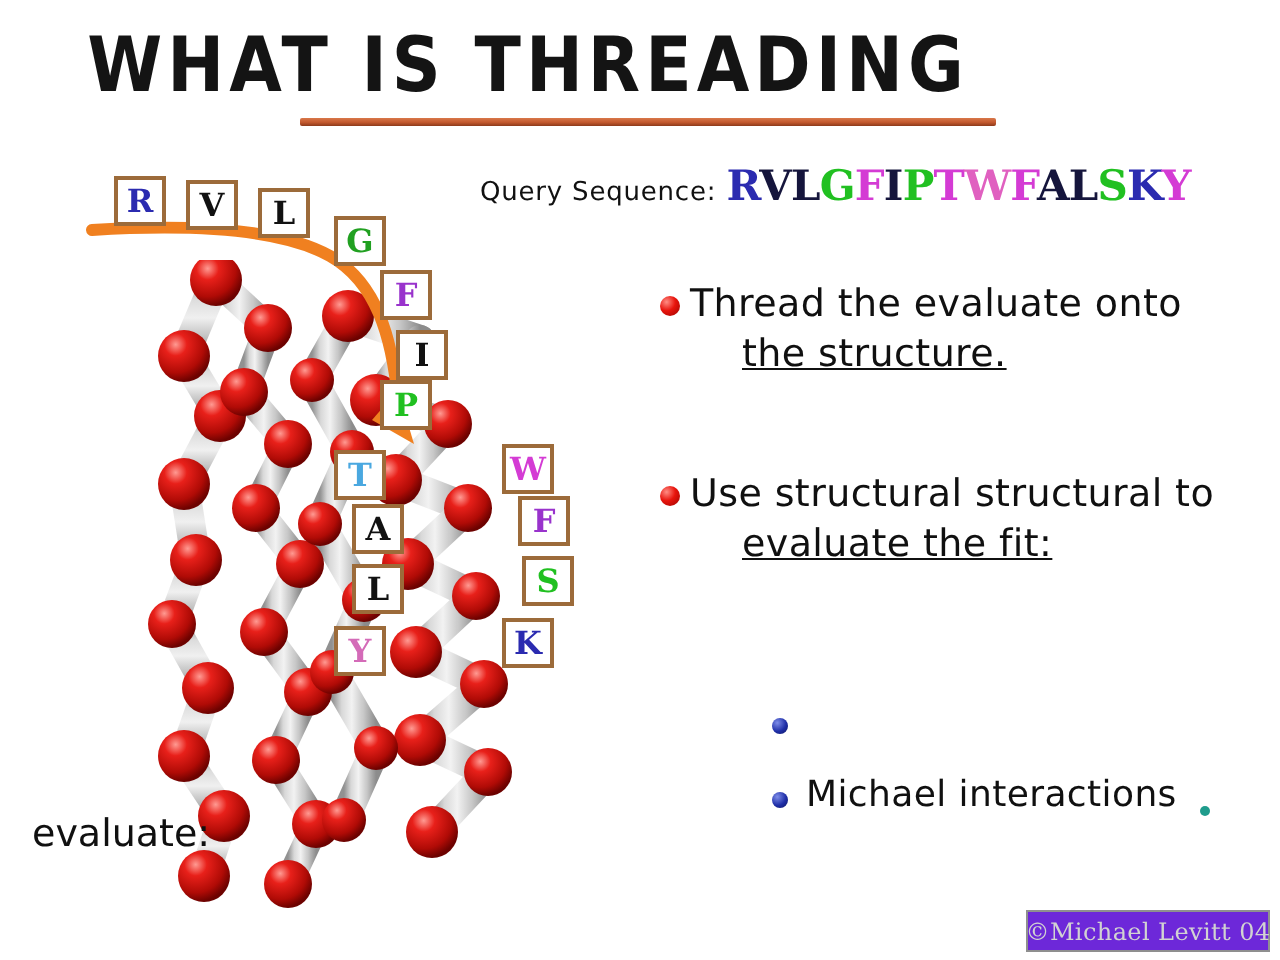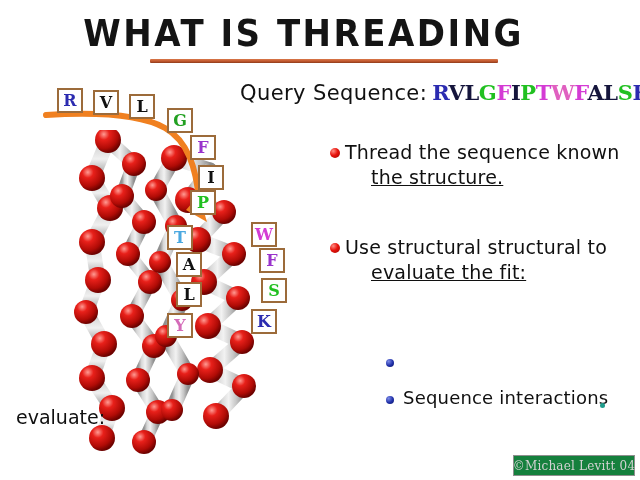--- a/index.html
+++ b/index.html
@@ -14,21 +14,21 @@
     position: relative;
     width: 640px; height: 480px;
     background: #ffffff;
   }
 
   
   #title-block {
     position: absolute;
     left: 0; top: 14px;
     width: 528px;
-    text-align: right;
+    text-align: center;
   }
   #title-text {
     display: inline-block;
     font-family: "DejaVu Sans", sans-serif;
     font-size: 34px;
     font-weight: 700;
     letter-spacing: 2.5px;
     color: #141414;
     line-height: 1;
     padding: 0 4px;
@@ -45,21 +45,21 @@
 
   
   #query-line {
     position: absolute;
     left: 240px; top: 82px;
     white-space: nowrap;
     line-height: 1;
   }
   #query-label {
     font-family: "DejaVu Sans", sans-serif;
-    font-size: 21px;
+    font-size: 13px;
     color: #111111;
     letter-spacing: 0.4px;
     vertical-align: baseline;
   }
   #query-seq {
     font-family: "DejaVu Serif", serif;
     font-size: 21px;
     font-weight: 700;
     letter-spacing: -0.4px;
     vertical-align: baseline;
@@ -155,21 +155,21 @@
     color: #101010;
     line-height: 27px;
     z-index: 7;
   }
 
   
   #watermark {
     position: absolute;
     left: 513px; top: 455px;
     width: 122px; height: 21px;
-    background: #15803d;
+    background: #6d28d9;
     border: 1px solid #8f8f8f;
     display: flex;
     align-items: center;
     justify-content: center;
     z-index: 8;
   }
   #watermark-text {
     font-family: "DejaVu Serif", serif;
     font-size: 12px;
     color: #d2d2d2;
@@ -329,41 +329,41 @@
       <div class="aabox" style="left: 259px; top: 248px; color: rgb(153, 51, 204);">F</div>
       <div class="aabox" style="left: 176px; top: 282px; color: rgb(17, 17, 17);">L</div>
       <div class="aabox" style="left: 261px; top: 278px; color: rgb(33, 192, 33);">S</div>
       <div class="aabox" style="left: 167px; top: 313px; color: rgb(212, 107, 184);">Y</div>
       <div class="aabox" style="left: 251px; top: 309px; color: rgb(43, 43, 176);">K</div>
     </div>
 
   <div class="bullet-row" style="left:330px; top:140px;">
     <span class="red-dot"></span>
     <span class="body-text">
-      <span>Thread the sequence known</span>
+      <span>Thread the evaluate onto</span>
       <span class="indent2">the structure.</span>
     </span>
   </div>
 
   <div class="bullet-row" style="left:330px; top:235px;">
     <span class="red-dot"></span>
     <span class="body-text">
       <span>Use structural structural to</span>
       <span class="indent2">evaluate the fit:</span>
     </span>
   </div>
 
 
   <div class="bullet-row" style="left:386px; top:350px;">
     <span class="blue-dot"></span>
   </div>
 
   <div class="bullet-row" style="left:386px; top:387px;">
     <span class="blue-dot"></span>
-    <span class="sub-text">Sequence interactions</span>
+    <span class="sub-text">Michael interactions</span>
   </div>
   <div id="teal-dot"></div>
 
   <div id="known-caption">
     <div>evaluate:</div>
   </div>
 
   <div id="watermark">
     <span id="watermark-text">©Michael Levitt 04</span>
   </div>

